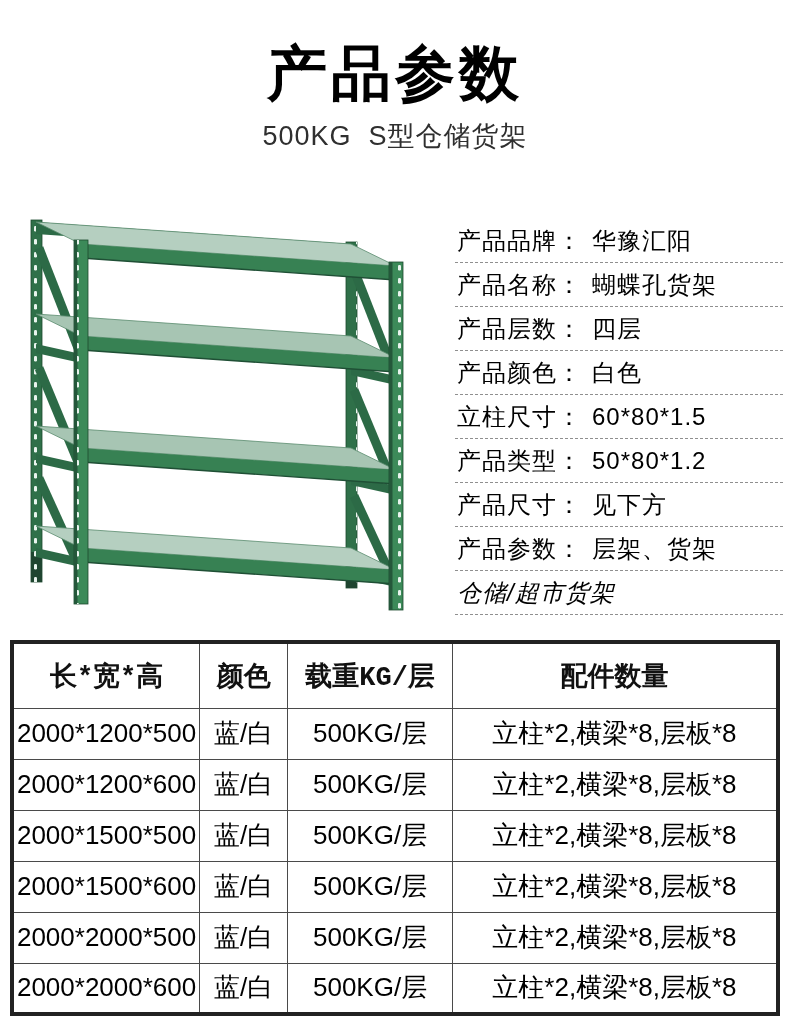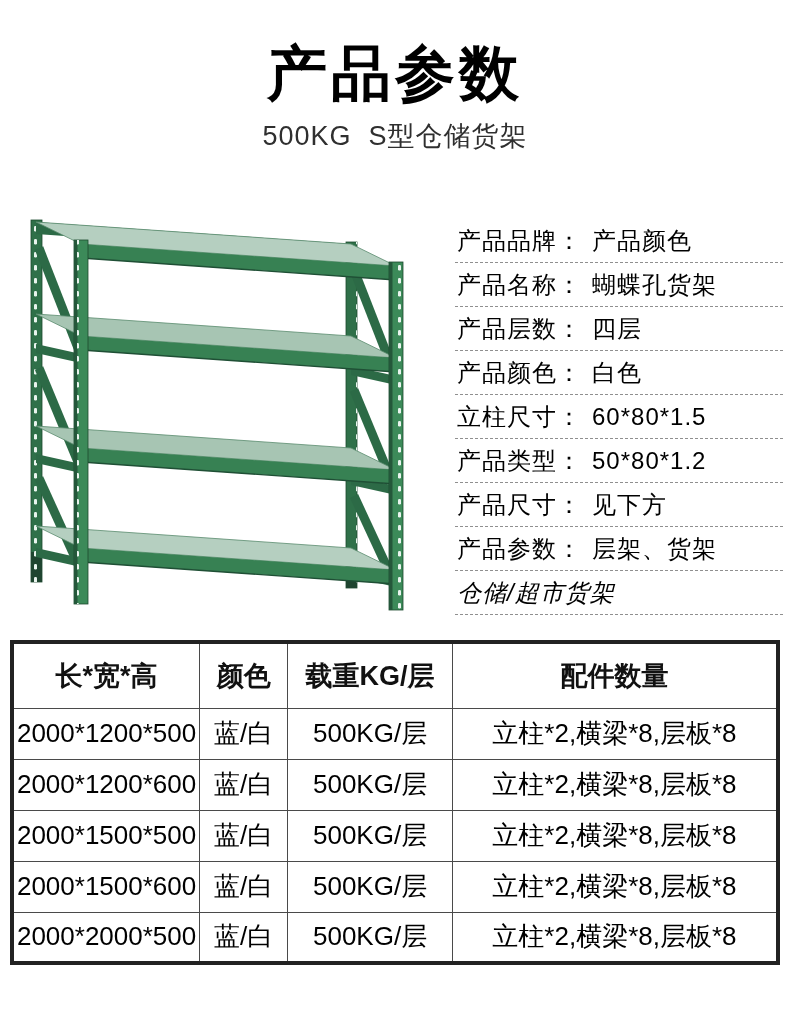--- a/index.html
+++ b/index.html
@@ -73,20 +73,21 @@
     text-align: center;
     vertical-align: middle;
     overflow: hidden;
     white-space: nowrap;
   }
   table.size-table th {
     height: 66px;
     font-size: 27px;
     font-weight: 700;
     color: #111;
+    font-family: Liberation Mono, monospace;
   }
   table.size-table td {
     height: 51px;
     font-size: 26px;
     font-weight: 400;
     color: #000000;
   }
   col.c-size { width: 24.5%; }
   col.c-color { width: 11.5%; }
   col.c-load { width: 21.5%; }
@@ -157,21 +158,21 @@
         <rect x="374" y="66" width="14" height="348" fill="#3c8a59" stroke="#1d4a2f" stroke-width="0.8"></rect>
         <rect x="374" y="66" width="3.5" height="348" fill="#24573a"></rect>
         <rect x="62" y="44" width="11" height="364" fill="url(#holes)"></rect>
         <rect x="377" y="66" width="11" height="348" fill="url(#holes)"></rect>
       </svg>
     </div>
 
     <div class="specs">
       <div class="spec-row">
         <span class="spec-label">产品品牌：</span>
-        <span class="spec-value">产品颜色</span>
+        <span class="spec-value">华豫汇阳</span>
       </div>
       <div class="spec-row">
         <span class="spec-label">产品名称：</span>
         <span class="spec-value">蝴蝶孔货架</span>
       </div>
       <div class="spec-row">
         <span class="spec-label">产品层数：</span>
         <span class="spec-value">四层</span>
       </div>
       <div class="spec-row">
@@ -240,17 +241,23 @@
           <td>蓝/白</td>
           <td>500KG/层</td>
           <td>立柱*2,横梁*8,层板*8</td>
         </tr>
         <tr>
           <td>2000*2000*500</td>
           <td>蓝/白</td>
           <td>500KG/层</td>
           <td>立柱*2,横梁*8,层板*8</td>
         </tr>
+        <tr>
+          <td>2000*2000*600</td>
+          <td>蓝/白</td>
+          <td>500KG/层</td>
+          <td>立柱*2,横梁*8,层板*8</td>
+        </tr>
       </tbody>
     </table>
   </div>
 
 </div>
 
 </body></html>

